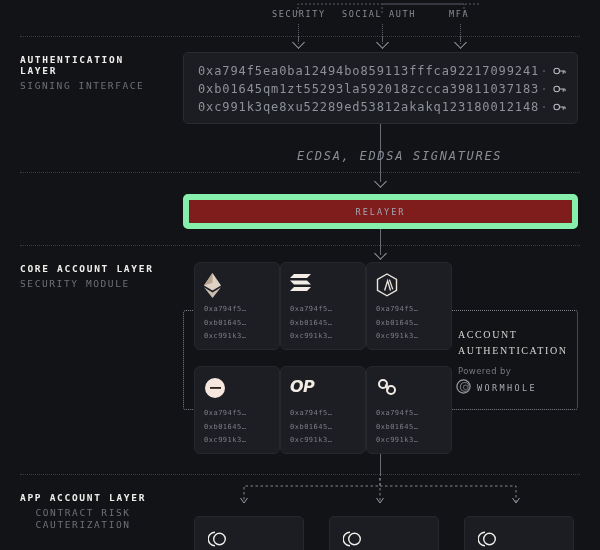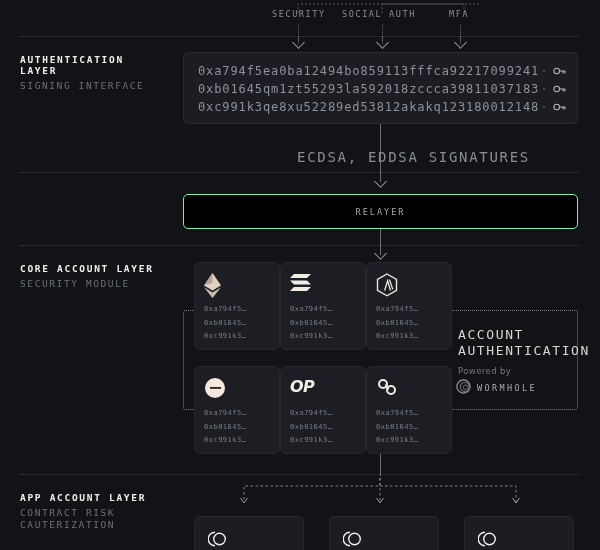--- a/index.html
+++ b/index.html
@@ -61,28 +61,29 @@
     white-space:nowrap; font-family:"DejaVu Sans Mono",monospace;
   }
   .hash-dot {
     width:2px; height:2px; border-radius:50%; background:#55575f;
     margin:0 8px 0 4px; flex:none;
   }
   .key-ico { flex:none; width:13px; height:10px; }
 
   
   .mid-caption {
-    position:absolute; font-size:14px; letter-spacing:1.7px; color:#8b8d95;
+    position:absolute; font-size:12px; letter-spacing:1.7px; color:#8b8d95;
     white-space:nowrap;
+    font-style:italic;
   }
 
   
   .relayer-bar {
     position:absolute; left:183px; top:194px; width:395px; height:35px;
-    background:#000000; border:1px solid #86efac; border-radius:5px;
+    background:#7f1d1d; border:6px solid #86efac; border-radius:5px;
     display:flex; align-items:center; justify-content:center;
   }
   .relayer-bar span {
     font-size:8.5px; letter-spacing:2px; color:#a4a6ae;
   }
 
   
   .chain-card {
     position:absolute; width:86px; height:88px;
     background:#1c1e23; border:1px solid #26282e; border-radius:6px;
@@ -95,22 +96,22 @@
   }
 
   
   .sync-region {
     position:absolute; left:183px; top:310px; width:395px; height:100px;
     border:1px dotted #7e808a; border-radius:3px;
   }
 
   
   .sync-title {
-    position:absolute; font-size:13px; letter-spacing:1.6px; color:#d8d6d2;
-    line-height:16px; white-space:nowrap;
+    position:absolute; font-size:10px; letter-spacing:1.6px; color:#d8d6d2;
+    line-height:16px; white-space:nowrap;font-family:Liberation Serif, serif;
   }
   .sync-powered {
     position:absolute; font-size:8.5px; letter-spacing:0.4px; color:#75777f;
     font-family:"DejaVu Sans","Liberation Sans",sans-serif;
   }
   .sync-brand {
     position:absolute; font-size:8.5px; letter-spacing:2.4px; color:#a8aab2;
     white-space:nowrap;
   }
 
@@ -296,21 +297,21 @@
 
   <svg class="abs" style="left:238px; top:478px;" width="290" height="32">
     <path d="M142,0 L142,8 L6,8 L6,24" fill="none" stroke="#85878f" stroke-width="1" stroke-dasharray="2.5 2.5"></path>
     <path d="M142,0 L142,24" fill="none" stroke="#85878f" stroke-width="1" stroke-dasharray="2.5 2.5"></path>
     <path d="M142,8 L278,8 L278,24" fill="none" stroke="#85878f" stroke-width="1" stroke-dasharray="2.5 2.5"></path>
     <path d="M2.5,20 L6,25 L9.5,20" fill="none" stroke="#9a9ca4" stroke-width="1"></path>
     <path d="M138.5,20 L142,25 L145.5,20" fill="none" stroke="#9a9ca4" stroke-width="1"></path>
     <path d="M274.5,20 L278,25 L281.5,20" fill="none" stroke="#9a9ca4" stroke-width="1"></path>
   </svg>
 
-  <div class="layer-label" style="top:492px;">
+  <div class="layer-label" style="top:492px;text-align:center;">
     <div class="layer-title">APP ACCOUNT LAYER</div>
     <div class="layer-sub">CONTRACT RISK</div>
     <div class="layer-sub" style="margin-top:1px;">CAUTERIZATION</div>
   </div>
 
   <div class="app-card" style="left:194px;">
     <svg class="app-logo" width="20" height="16" viewBox="0 0 20 16">
       <path d="M7,1.2 a6.8,6.8 0 1,0 0,13.6 a5.6,5.6 0 1,1 0,-13.6" fill="none" stroke="#f0eeea" stroke-width="1.4"></path>
       <circle cx="11.5" cy="8" r="5.8" fill="none" stroke="#f0eeea" stroke-width="1.4"></circle>
     </svg>

